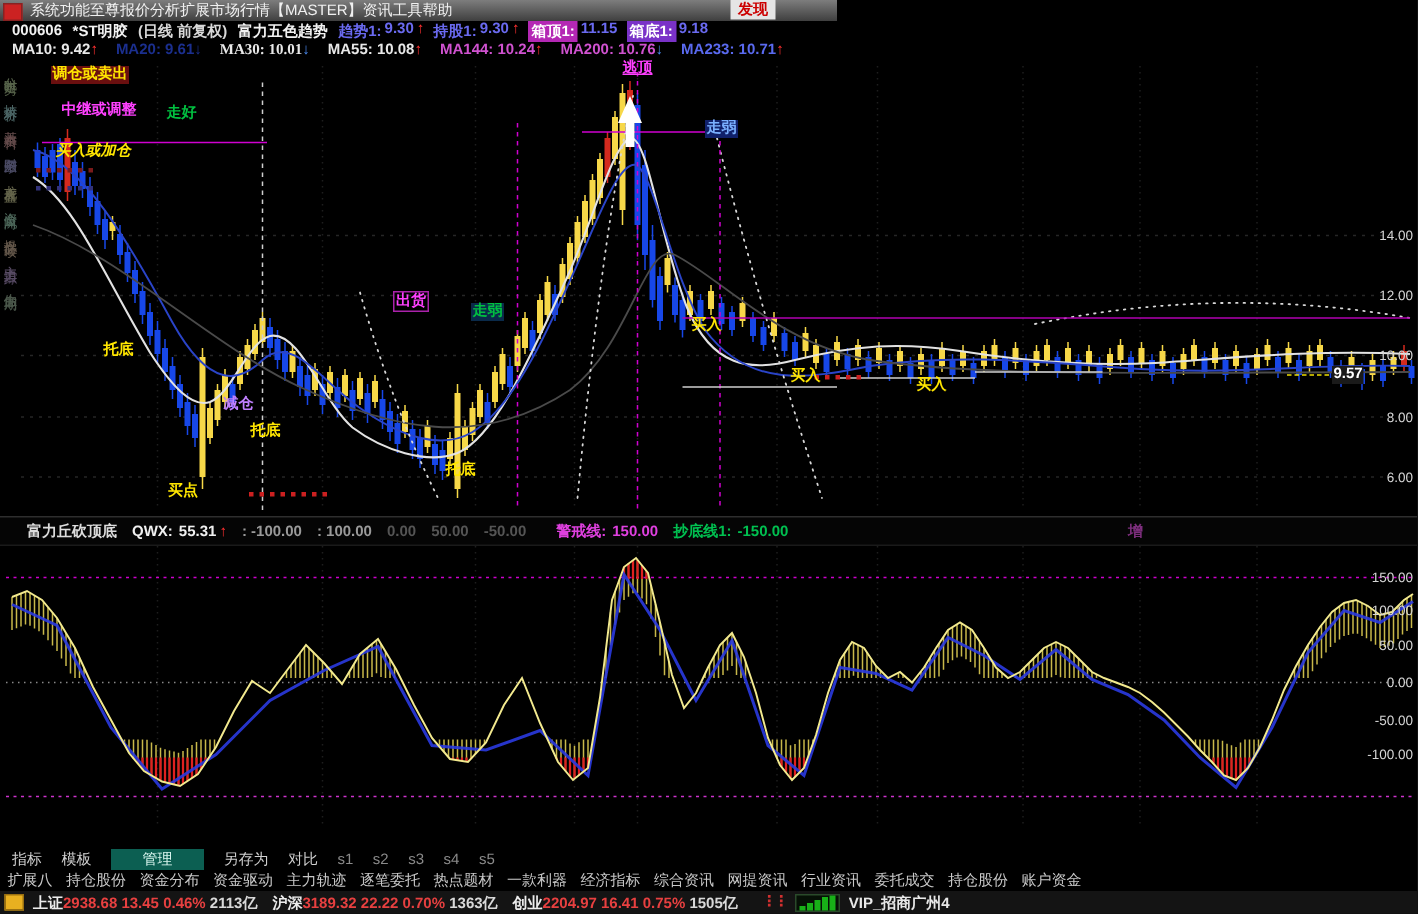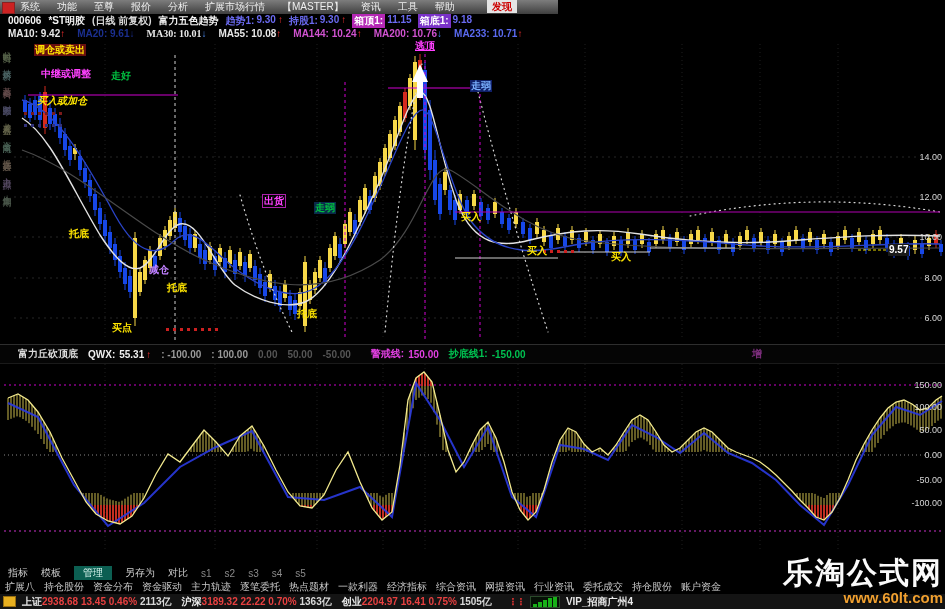--- a/index.html
+++ b/index.html
@@ -2,21 +2,21 @@
 <html><head>
 <meta charset="utf-8">
 <style>
   html,body{margin:0;padding:0;background:#222;}
   #app{position:relative;width:945px;height:609px;background:#000;overflow:hidden;
        font-family:"Liberation Sans","DejaVu Sans",sans-serif;}
   
   #menubar{position:absolute;left:0;top:0;width:945px;height:14px;background:#000;}
   #menugrad{position:absolute;left:0;top:0;width:558px;height:14px;background:linear-gradient(#7d7d7d,#3f3f3f);}
   #logo{position:absolute;left:2px;top:2px;width:11px;height:10px;background:#c22;border:1px solid #822;}
-  #menu-items{position:absolute;left:20px;top:0;height:14px;display:flex;gap:17px;align-items:center;text-align:center;}
+  #menu-items{position:absolute;left:20px;top:0;height:14px;display:flex;align-items:center;text-align:center;}
   .menu-item{font-size:10px;color:#f0f0f0;white-space:nowrap;}
   #discover{position:absolute;left:487px;top:0;height:13px;padding:0 5px;background:#e5e5e5;color:#c00;
             font-size:10px;font-weight:bold;line-height:13px;}
   
   #infobar{position:absolute;left:0;top:14px;width:945px;height:13px;display:flex;align-items:center;gap:7px;
            font-size:10px;font-weight:bold;padding-left:8px;white-space:nowrap;}
   #infobar .code,#infobar .name{color:#f2f2f2;}
   #infobar .mode{color:#d8d8d8;}
   #infobar .ind{color:#f2f2f2;}
   .ifield{display:inline-flex;gap:2px;}
@@ -35,21 +35,21 @@
   .ann{position:absolute;font-size:10px;font-weight:bold;line-height:12px;white-space:nowrap;z-index:20;padding:0 1px;}
   .axis-label{position:absolute;left:900px;width:42px;text-align:right;font-size:9px;color:#d5d5d5;z-index:15;}
   .dotrow{position:absolute;display:flex;gap:4px;z-index:18;}
   .dotrow i{width:3px;height:3px;display:block;}
   
   #xaxis{position:absolute;left:0;top:552px;width:945px;height:14px;border-top:1px solid #3a3a3a;background:#000;}
   .x-label{position:absolute;top:1px;font-size:10px;color:#d8d8d8;font-weight:bold;}
   
   #tabs1{position:absolute;left:0;top:566px;width:945px;height:14px;display:flex;gap:13px;align-items:center;
          padding-left:8px;font-size:10px;color:#cfcfcf;white-space:nowrap;}
-  #tabs1 .active{background:#0c5f52;color:#d8f5ee;padding:0 9px;}
+  #tabs1 .active{background:#0c5f52;color:#d8f5ee;padding:0 21px;}
   #tabs1 .dim{color:#8a8a8a;}
   #tabs2{position:absolute;left:0;top:580px;width:945px;height:14px;display:flex;gap:9px;align-items:center;
          padding-left:5px;font-size:10px;color:#c8c8c8;white-space:nowrap;}
   
   #statusbar{position:absolute;left:0;top:594px;width:945px;height:15px;background:#141414;display:flex;
              align-items:center;gap:6px;font-size:10px;font-weight:bold;padding-left:3px;white-space:nowrap;}
   #status-icon{width:11px;height:9px;background:#e8b020;border:1px solid #9a7010;display:inline-block;}
   .idx-label{color:#ececec;}
   .idx-num{color:#e84040;}
   .idx-vol{color:#d8d8d8;}
@@ -813,24 +813,20 @@
     <span id="meter">
         <i style="height: 3px;"></i>
         <i style="height: 5px;"></i>
         <i style="height: 7px;"></i>
         <i style="height: 9px;"></i>
         <i style="height: 10px;"></i>
       </span>
     <span id="account">VIP_招商广州4</span>
   </div>
 
-  <div id="watermark">
-    <div class="wm1">乐淘公式网</div>
-    <div class="wm2">www.60lt.com</div>
-  </div>
 <div class="axis-label" style="top: 152px;">14.00</div>
     <div class="axis-label" style="top: 192px;">12.00</div>
     <div class="axis-label" style="top: 232px;">10.00</div>
     <div class="axis-label" style="top: 273px;">8.00</div>
     <div class="axis-label" style="top: 313px;">6.00</div>
     <div class="ann" style="left: 34px; top: 44px; color: rgb(255, 230, 0); background: rgb(106, 15, 15);">调仓或卖出</div>
     <div class="ann" style="left: 40px; top: 68px; color: rgb(255, 64, 255);">中继或调整</div>
     <div class="ann" style="left: 36px; top: 95px; color: rgb(255, 230, 0); font-style: italic;">买入或加仓</div>
     <div class="ann" style="left: 110px; top: 70px; color: rgb(0, 192, 64);">走好</div>
     <div class="ann" style="left: 262px; top: 194px; color: rgb(255, 64, 255); border: 1px solid rgb(170, 34, 170);">出货</div>

